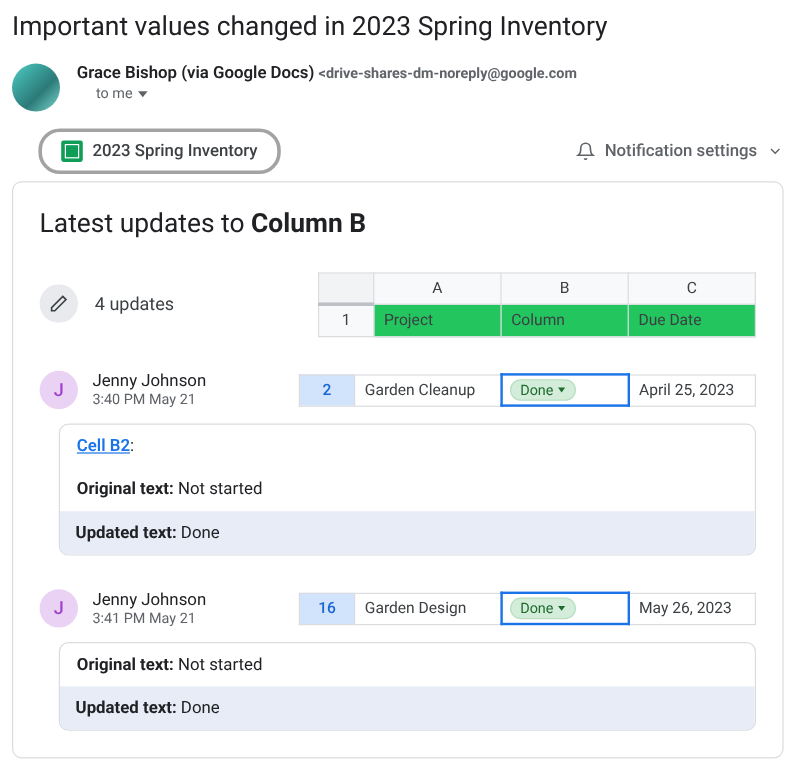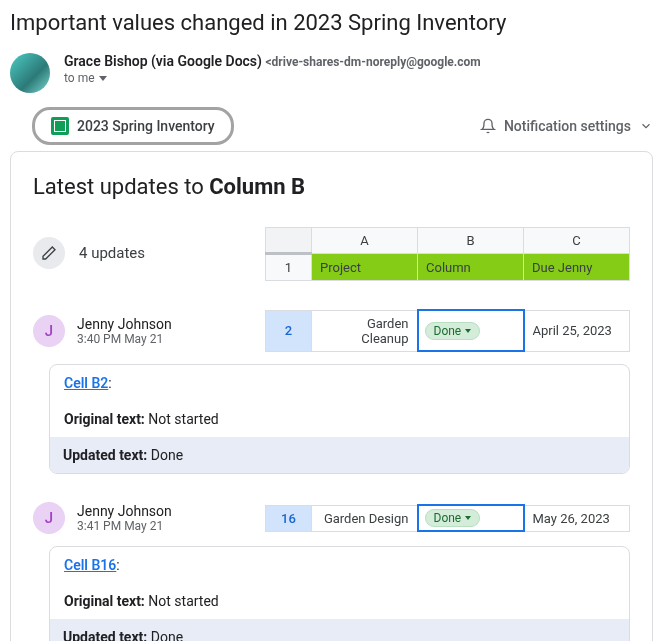--- a/index.html
+++ b/index.html
@@ -23,21 +23,21 @@
       gap: 14px;
       margin-bottom: 14px;
     }
     .avatar-main {
       width: 40px; height: 40px; border-radius: 50%;
       background: linear-gradient(135deg, #4ecdc4 0%, #2b7a78 60%, #7fd8d0 100%);
       flex-shrink: 0;
     }
     .sender-name { font-weight: 600; font-size: 14px; }
     .sender-email { font-weight: 700; font-size: 12px; color: #5f6368; }
-    .to-row { display: flex; align-items: center; gap: 4px; font-size: 12px; color: #5f6368; margin-top: 2px; }
+    .to-row { display: flex; align-items: center; gap: 4px; font-size: 12px; color: #5f6368; margin-top: 2px; margin-left: 16px; }
     .chevron-down { width:0; height:0; border-left:4px solid transparent; border-right:4px solid transparent; border-top:5px solid #5f6368; }
     .top-bar {
       display: flex; justify-content: space-between; align-items: center;
       margin-bottom: 6px;
     }
     .doc-chip {
       display: inline-flex; align-items: center; gap: 8px;
       border: 3px solid #a3a3a3; border-radius: 18px;
       padding: 7px 16px; font-size: 14px; color: #3c4043;
       font-weight: 500;
@@ -73,21 +73,21 @@
     }
     .pencil-circle {
       width: 32px; height: 32px; border-radius: 50%;
       background: #e8eaed; display:flex; align-items:center; justify-content:center;
     }
     table.header-table {
       border-collapse: collapse; font-size: 13px; color:#3c4043;
     }
     table.header-table td, table.header-table th {
       border: 1px solid #dadce0; padding: 5px 8px;
-      background: #84cc16;
+      background: #22c55e;
     }
     table.header-table .corner { background:#f1f3f4; width:46px; border-bottom:3px solid #bdc1c6; }
     table.header-table .colhead { background:#f8f9fa; text-align:center; font-weight:400; width:106px; }
     table.header-table .rownum { background:#f8f9fa; text-align:center; width:46px; }
     .update-block { margin-bottom: 28px; }
     .update-top {
       display:flex; justify-content:space-between; align-items:center;
       margin-bottom: 12px;
     }
     .user-box { display:flex; align-items:center; gap:12px; }
@@ -101,21 +101,21 @@
     .user-time { font-size:12px; color:#5f6368; }
     table.row-table {
       border-collapse: collapse; font-size:13px; color:#3c4043;
     }
     table.row-table td {
       border:1px solid #dadce0; padding:5px 8px; background:#fff;
     }
     table.row-table .rownum-sel {
       background:#d2e3fc; text-align:center; width:46px; color:#1967d2; font-weight:500;
     }
-    table.row-table .cell-a { width:106px;text-align:right; }
+    table.row-table .cell-a { width:122px; }
     table.row-table .cell-b { width:106px; border:2px solid #1a73e8; padding:3px 6px; }
     table.row-table .cell-c { width:106px; }
     .status-chip {
       display:inline-flex; align-items:center; gap:4px;
       background:#d4edda; border:1px solid #b7dfc0; color:#1e6b2e;
       border-radius:12px; padding:1px 8px; font-size:12px;
     }
     .chev-sm { width:0; height:0; border-left:3px solid transparent; border-right:3px solid transparent; border-top:4px solid #1e6b2e; }
     .change-box {
       border:1px solid #dadce0; border-radius:8px; overflow:hidden;
@@ -183,21 +183,21 @@
           <tr>
         <td class="corner"></td>
         <td class="colhead">A</td>
         <td class="colhead">B</td>
         <td class="colhead">C</td>
       </tr>
       <tr>
         <td class="rownum">1</td>
         <td>Project</td>
         <td>Column</td>
-        <td>Due Jenny</td>
+        <td>Due Date</td>
       </tr>
     </tbody>
       </table>
   </div>
 
   <div class="update-block">
     <div class="update-top">
       <div class="user-box">
         <div class="avatar-small">J</div>
         <div>
@@ -254,23 +254,20 @@
               <span class="chev-sm"></span>
             </span>
           </td>
           <td class="cell-c">May 26, 2023</td>
         </tr>
       </tbody>
         </table>
     </div>
     <div class="change-box">
       <div class="cb-row">
-        <a class="cb-link" href="#">Cell B16</a><span>:</span>
-      </div>
-      <div class="cb-row">
         <span class="cb-label">Original text:</span><span> Not started</span>
       </div>
       <div class="cb-row cb-updated">
         <span class="cb-label">Updated text:</span><span> Done</span>
       </div>
     </div>
   </div>
 
 </div>
 

